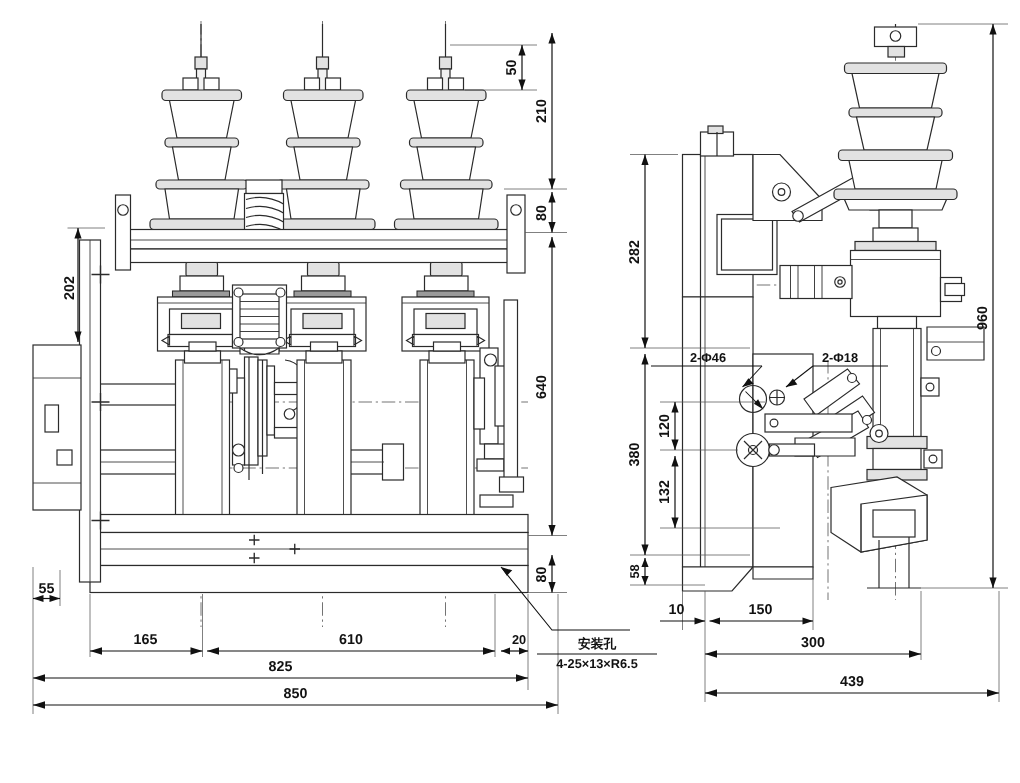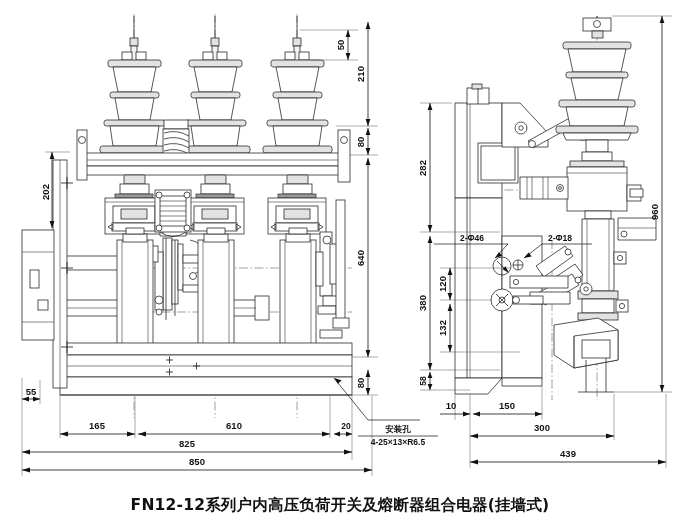--- a/index.html
+++ b/index.html
@@ -605,15 +605,14 @@
       <text class="notetxt" x="548" y="241">2-Φ18</text>
       <line class="lead" x1="542" y1="244" x2="592" y2="244"></line>
       <path class="lead" d="M542 244 L524 258"></path>
       <path fill="#111" d="M524 258 l7.6 -1.6 l-3 -4 z"></path>
       <circle class="ln" cx="518" cy="265" r="5" fill="none"></circle>
       <path class="ln" d="M513 265 h10 M518 260 v10"></path>
     </g>
   </g>
 </svg>
 
-<div class="cap">FN12-12系列户内高压负荷开关及熔断器组合电器(挂墙式)</div>
 
 </div>
 
 </body></html>

